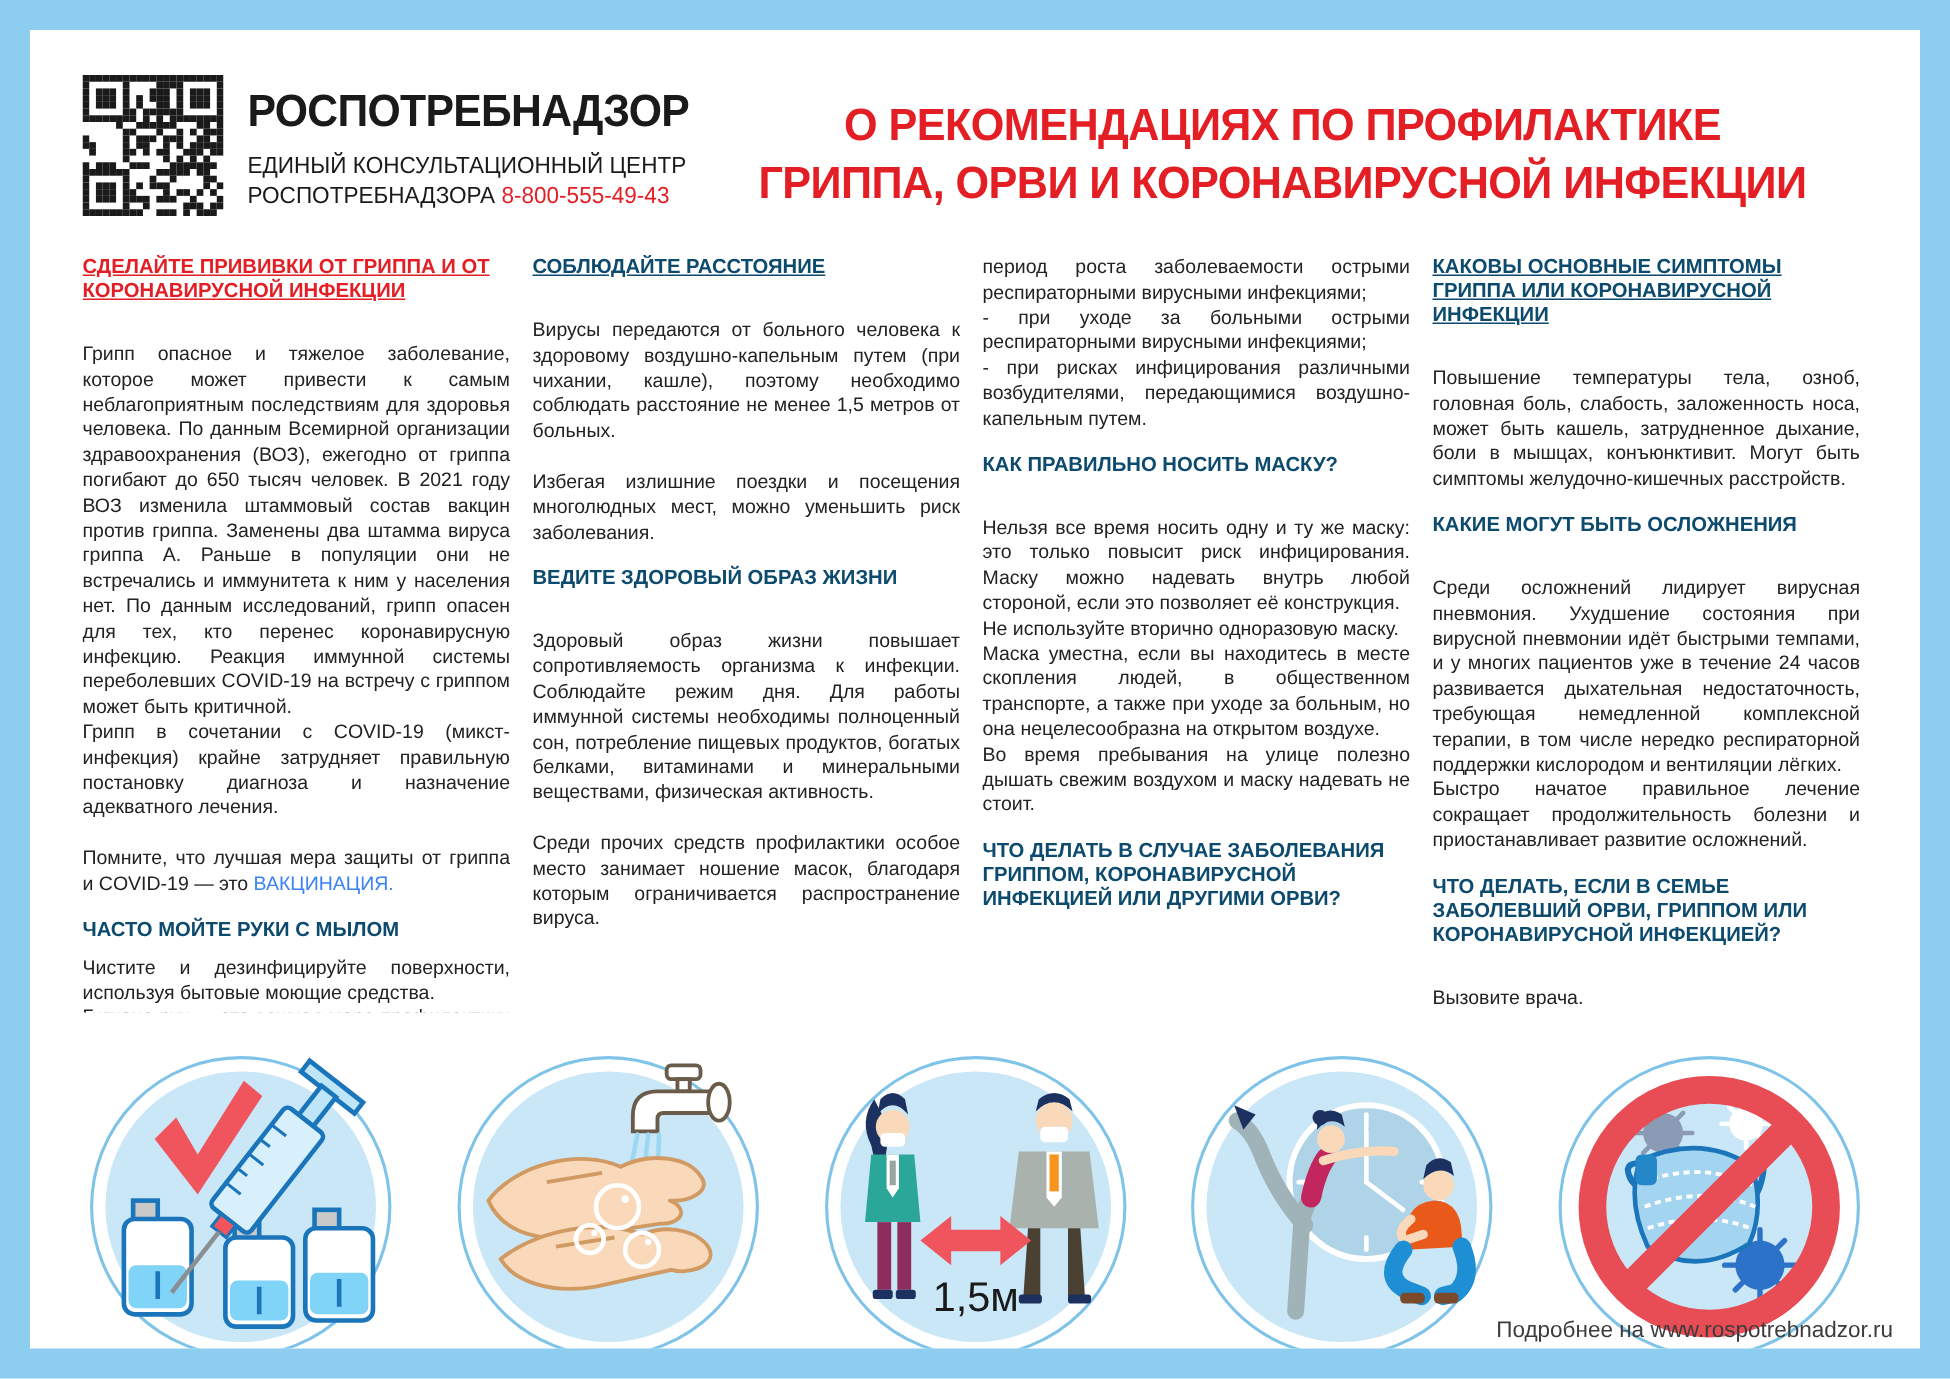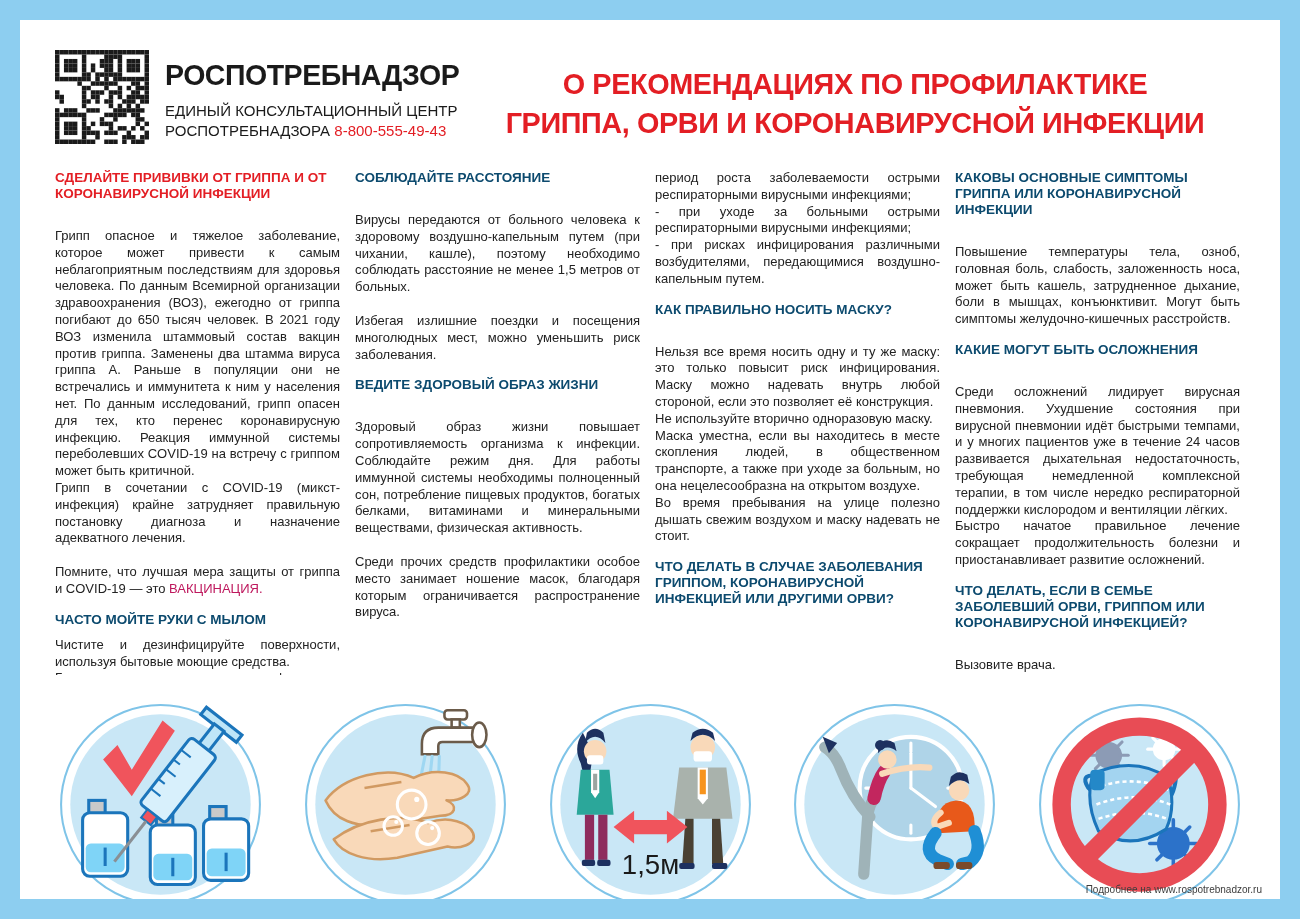--- a/index.html
+++ b/index.html
@@ -36,34 +36,34 @@
   
   .columns{
     position:absolute;top:150px;left:35px;right:30px;height:505px;
     display:flex;gap:15px;overflow:hidden;
   }
   .col{width:285px;flex:none;font-size:13px;line-height:16.8px;color:#222;text-align:justify;}
   .col .h{
     font-weight:700;font-size:13.5px;line-height:16px;color:#0c4a6e;
     margin:14px 0 9px;text-align:left;
   }
-  .col .h:first-child{margin-top:0;}
+  .col .h:first-child{margin-top:0;text-decoration:underline;}
   .col .h.red{color:#E31E24;}
   .col p{margin:0;}
-  .col .red{color:#be185d;}
+  .col .red{color:#3b82f6;}
   .col .gap{height:17px;}
   
   .footer-row{
     position:absolute;top:681px;left:38px;right:38px;height:207px;
     display:flex;justify-content:space-between;align-items:center;
   }
   .illus{width:205px;height:205px;flex:none;}
   .more{
     position:absolute;right:18px;bottom:4px;
-    font-size:10px;color:#3c3c3c;
+    font-size:15px;color:#3c3c3c;
   }
 </style>
 </head>
 <body>
 
 <div class="page">
 
   <div class="header">
     <div class="header-left">
       <svg id="qr" class="qr" viewBox="0 0 88.2 88.2">

